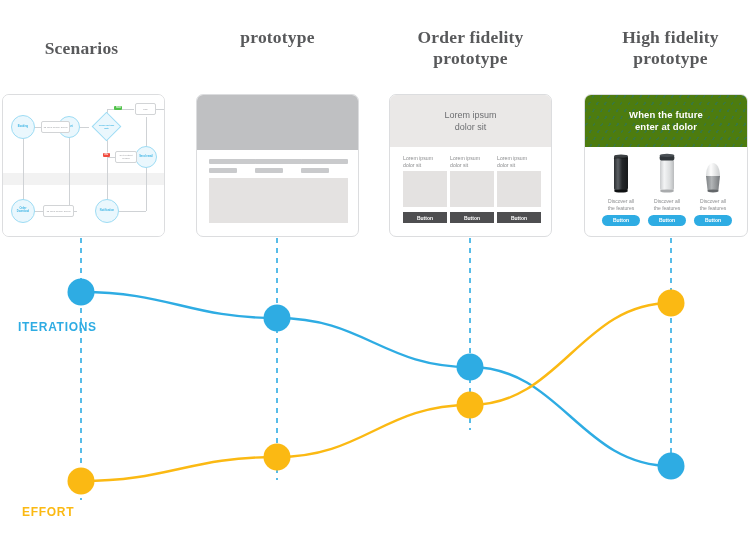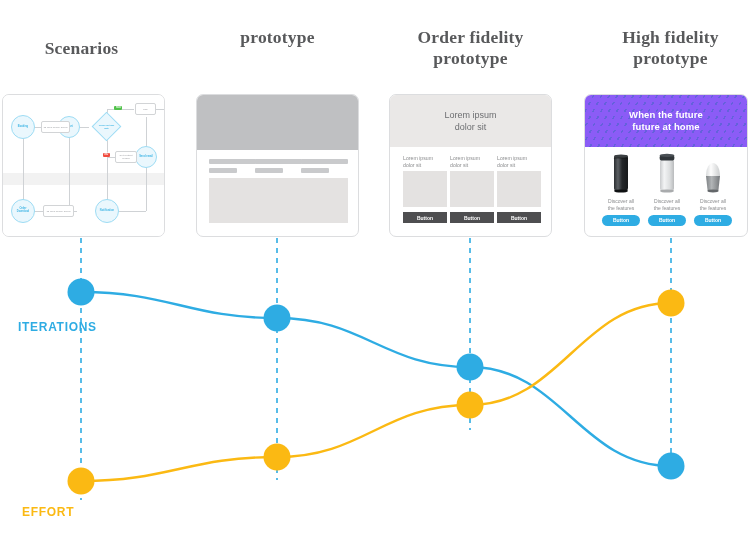--- a/index.html
+++ b/index.html
@@ -89,21 +89,21 @@
   .md-img { position:absolute; top:76px; width:44px; height:36px; background:#e4e2e1; }
   .md-btn {
     position:absolute; top:117px; width:44px; height:11px; background:#4e4e50;
     color:#fff; font-size:5px; font-weight:700;
     display:flex; align-items:center; justify-content:center;
   }
 
   
   .hi-header {
     position:absolute; left:0; top:0; right:0; height:52px;
-    background:#8b5cf6;
+    background:#4d7c0f;
     display:flex; align-items:center; justify-content:center;
   }
   .hi-pattern {
     position:absolute; inset:0;
     background-image:
       repeating-linear-gradient(118deg,
         rgba(20,110,160,0.34) 0px, rgba(20,110,160,0.34) 1.6px,
         rgba(0,0,0,0) 1.6px, rgba(0,0,0,0) 7px),
       repeating-linear-gradient(0deg,
         rgba(0,0,0,0) 0px, rgba(0,0,0,0) 6px,
@@ -275,21 +275,21 @@
     <div class="md-btn" style="left:107px;">
       <span>Button</span>
     </div>
   </div>
 
   <div class="card" style="left:584px; width:164px;">
     <div class="hi-header">
       <div class="hi-pattern"></div>
       <div class="hi-title">
         <div>When the future</div>
-        <div>future at home</div>
+        <div>enter at dolor</div>
       </div>
     </div>
 
     <div class="hi-col" style="left:12px;">
       <div class="spk">
         <svg width="48" height="43" viewBox="0 0 48 43" xmlns="http://www.w3.org/2000/svg">
           <defs>
             <linearGradient id="gDark" x1="0" y1="0" x2="1" y2="0">
               <stop offset="0%" stop-color="#2b2e31"></stop>
                 <stop offset="28%" stop-color="#5c6064"></stop>

